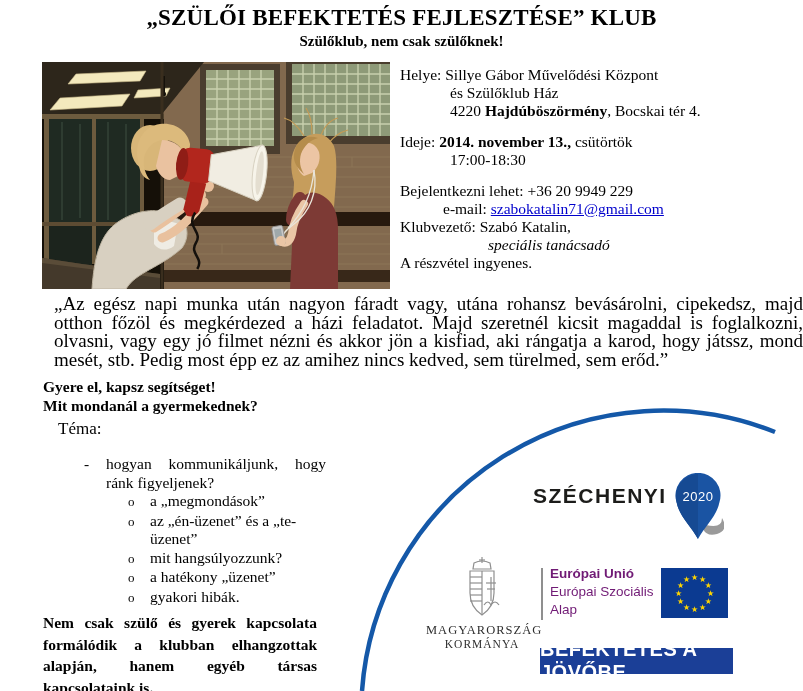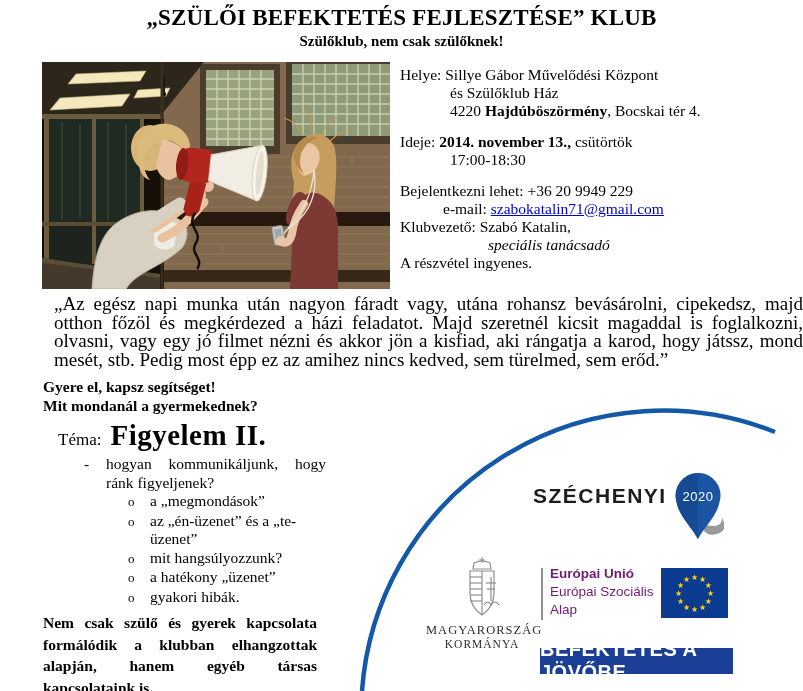--- a/index.html
+++ b/index.html
@@ -234,21 +234,20 @@
   </div>
 
   <div class="para">„Az egész napi munka után nagyon fáradt vagy, utána rohansz bevásárolni, cipekedsz, majd otthon főzöl és megkérdezed a házi feladatot. Majd szeretnél kicsit magaddal is foglalkozni, olvasni, vagy egy jó filmet nézni és akkor jön a kisfiad, aki rángatja a karod, hogy játssz, mond mesét, stb. Pedig most épp ez az amihez nincs kedved, sem türelmed, sem erőd.”</div>
   <div class="qblock">
     <div>Gyere el, kapsz segítséget!</div>
     <div>Mit mondanál a gyermekednek?</div>
   </div>
 
   <div class="tema">
     <span class="tema-label">Téma:</span>
-    <span class="tema-title">Figyelem II.</span>
   </div>
 
   <div class="list">
     <div class="li-main">
       <span class="mk">-</span>
       <span class="tx">hogyan kommunikáljunk, hogy ránk figyeljenek?</span>
     </div>
     <div class="sub">
       <div class="row">
           <span class="mk">o</span>

